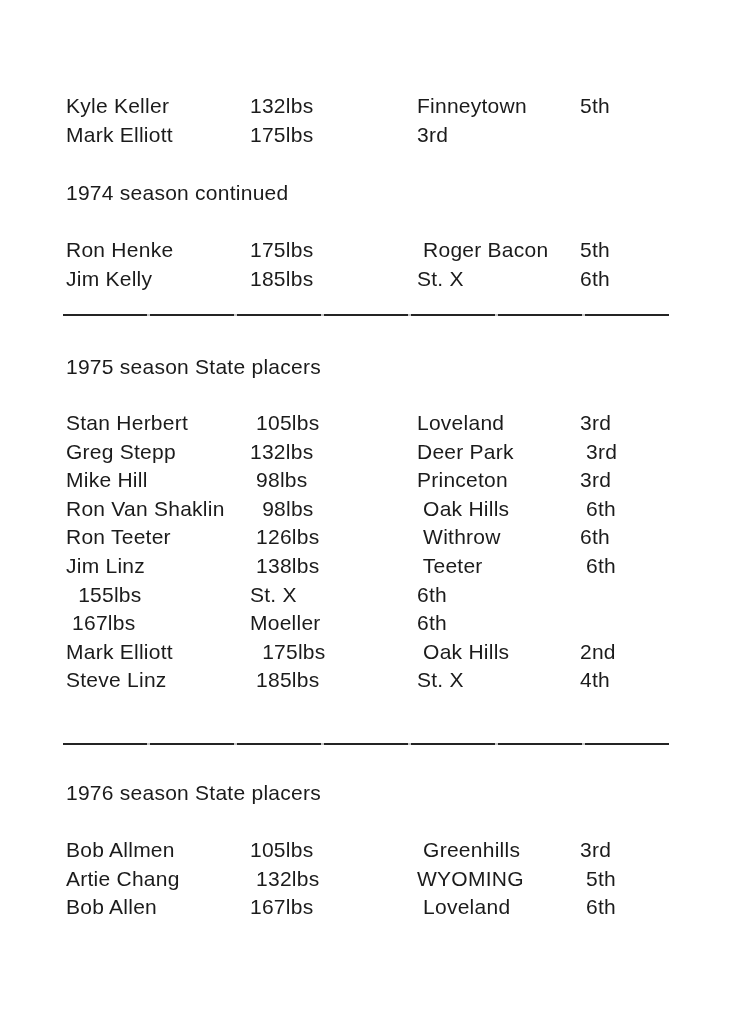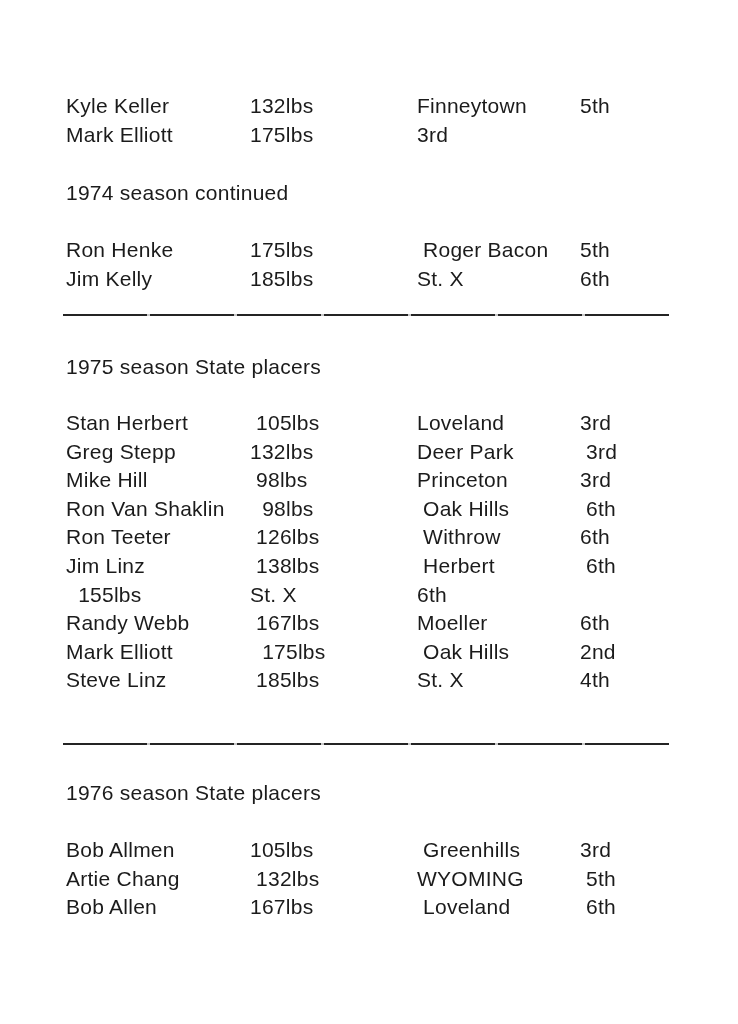--- a/index.html
+++ b/index.html
@@ -119,30 +119,29 @@
       </div>
       <div class="row">
         <span class="cell cell-name">Ron Teeter</span>
         <span class="cell cell-weight"> 126lbs</span>
         <span class="cell cell-school"> Withrow</span>
         <span class="cell cell-place">6th</span>
       </div>
       <div class="row">
         <span class="cell cell-name">Jim Linz</span>
         <span class="cell cell-weight"> 138lbs</span>
-        <span class="cell cell-school"> Herbert</span>
+        <span class="cell cell-school"> Teeter</span>
         <span class="cell cell-place"> 6th</span>
       </div>
       <div class="row">
         <span class="cell cell-weight">  155lbs</span>
         <span class="cell cell-school">St. X</span>
         <span class="cell cell-place">6th</span>
       </div>
       <div class="row">
-        <span class="cell cell-name">Randy Webb</span>
         <span class="cell cell-weight"> 167lbs</span>
         <span class="cell cell-school">Moeller</span>
         <span class="cell cell-place">6th</span>
       </div>
       <div class="row">
         <span class="cell cell-name">Mark Elliott</span>
         <span class="cell cell-weight">  175lbs</span>
         <span class="cell cell-school"> Oak Hills</span>
         <span class="cell cell-place">2nd</span>
       </div>

